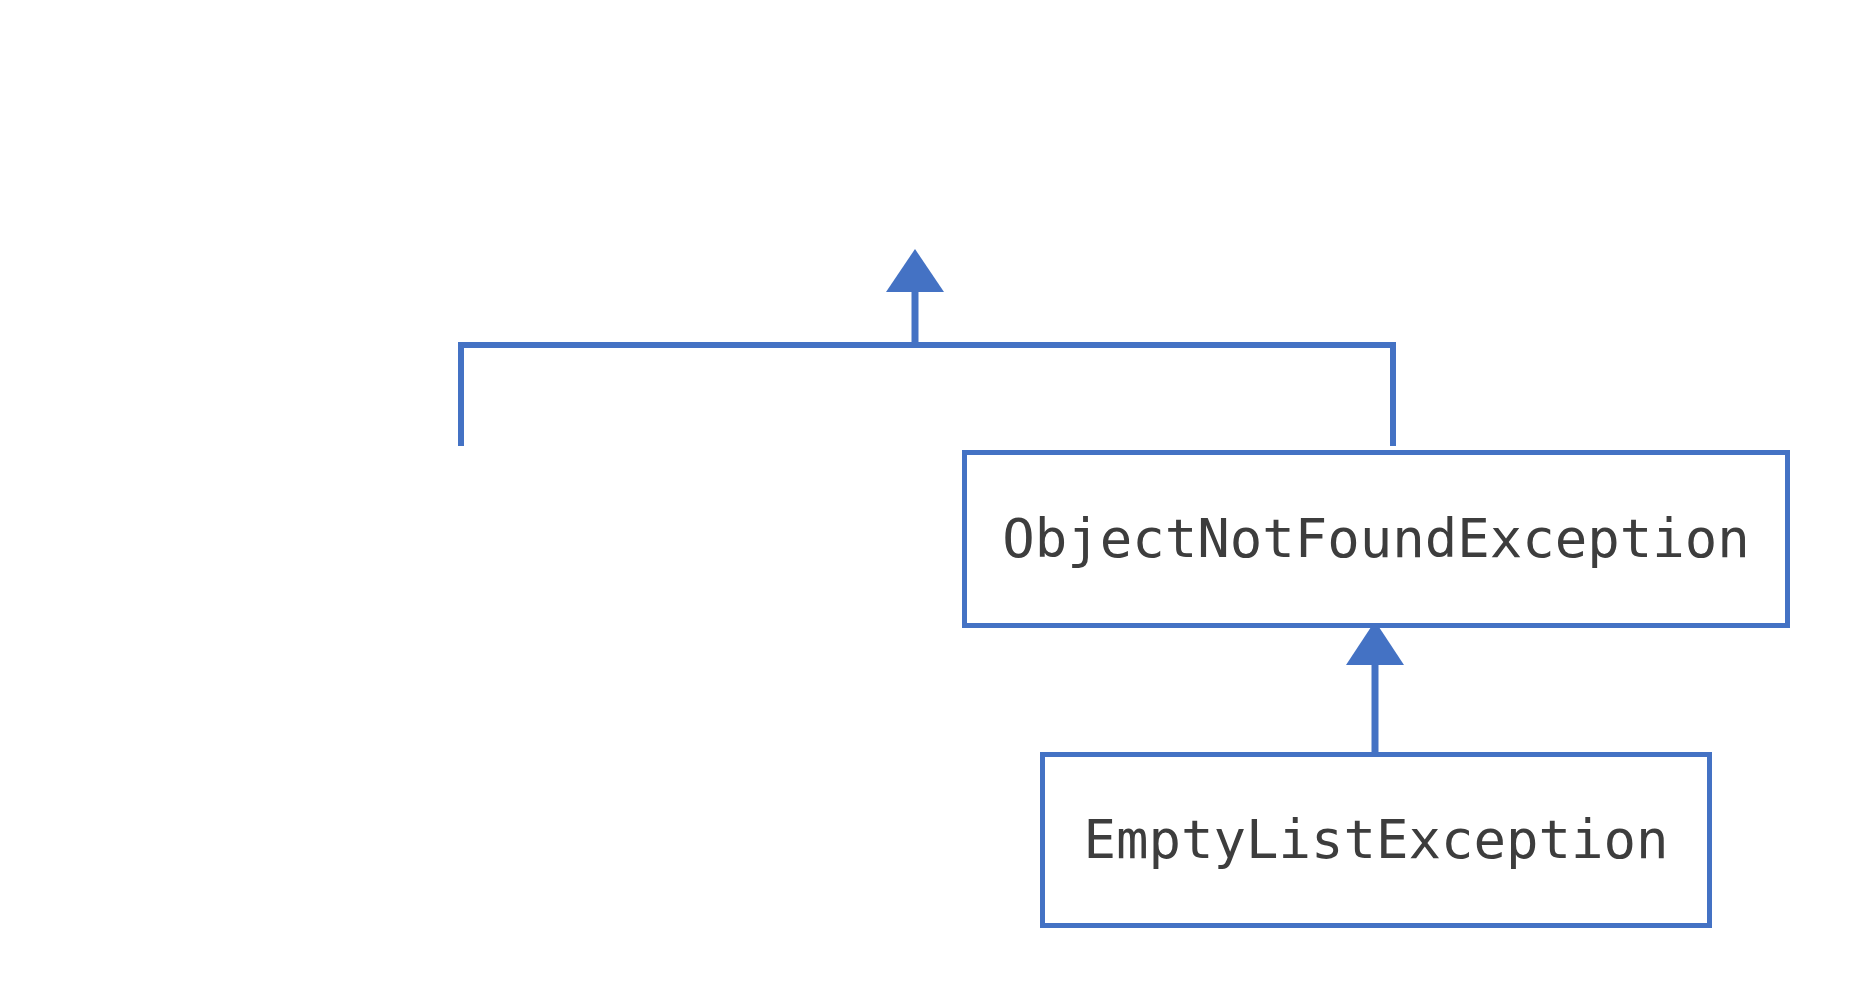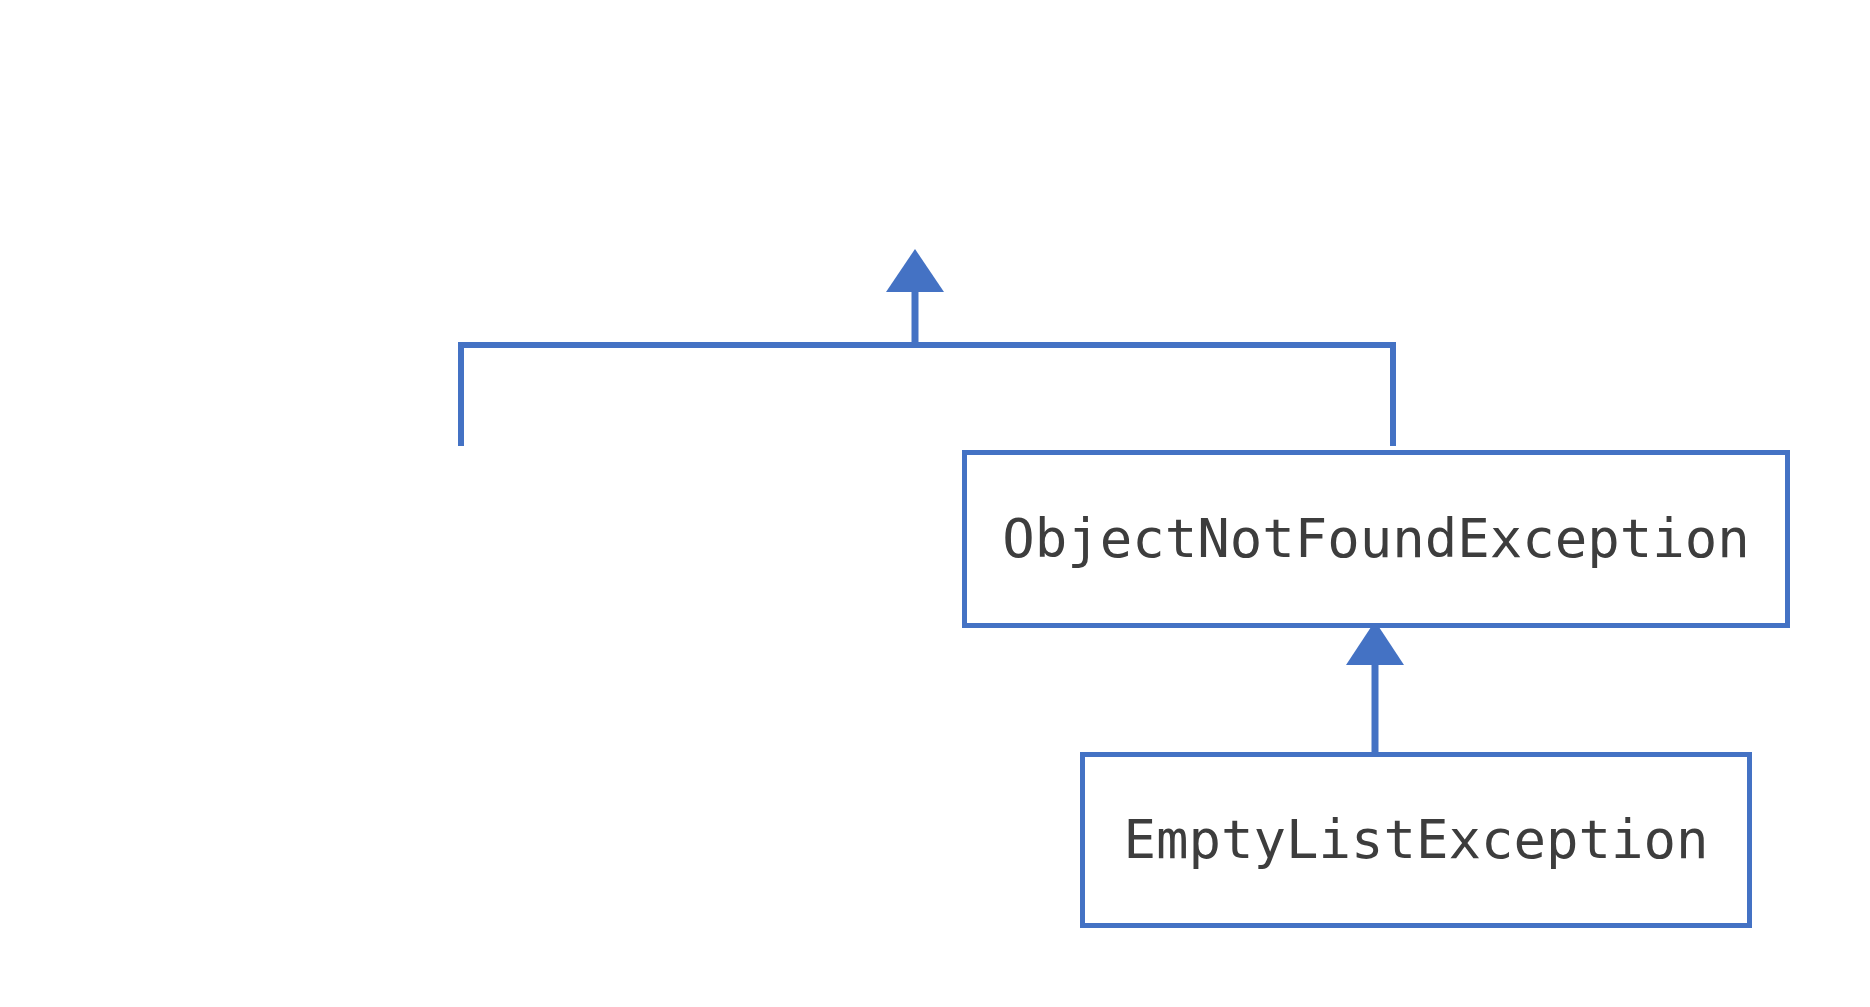--- a/index.html
+++ b/index.html
@@ -39,21 +39,21 @@
     font-size: 54px;
     line-height: 1;
     letter-spacing: 0px;
     white-space: nowrap;
     user-select: none;
   }
   
   #node-root     { left: 558px; top: 74px;  width: 715px; height: 176px; }
   #node-invalid  { left: 77px;  top: 444px; width: 768px; height: 178px; }
   #node-notfound { left: 962px; top: 444px; width: 828px; height: 178px; margin-top: 6px; }
-  #node-empty    { left: 1040px; top: 752px; width: 672px; height: 176px; margin-left: 40px; }
+  #node-empty    { left: 1040px; top: 752px; width: 672px; height: 176px; }
 </style>
 </head>
 <body>
 
 <div id="canvas">
 
   <svg id="edges" viewBox="0 0 1870 1007" width="1870" height="1007" xmlns="http://www.w3.org/2000/svg">
 
     <g>
 

